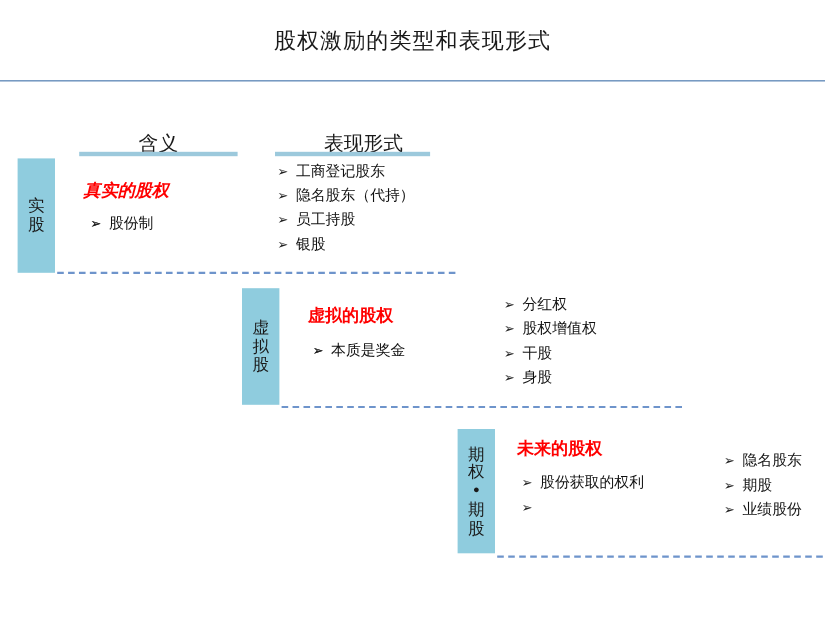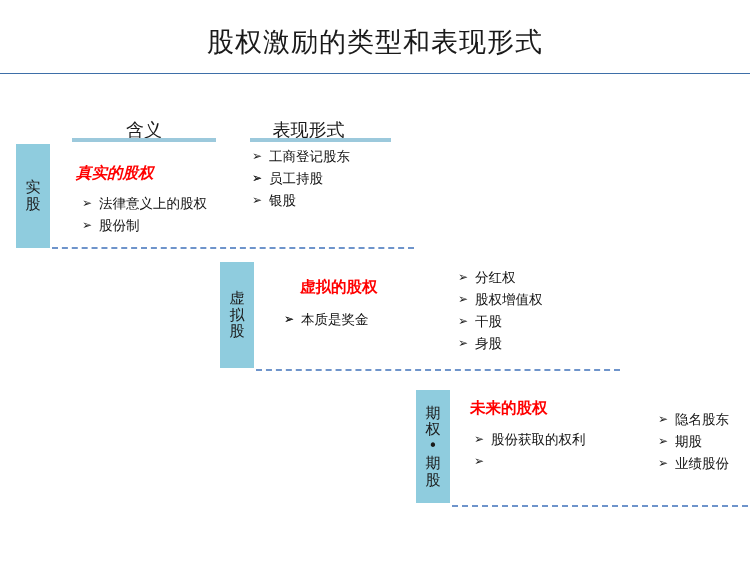--- a/index.html
+++ b/index.html
@@ -16,21 +16,21 @@
     color: #000000;
   }
 
   
   #slide-title {
     position: absolute;
     left: 0;
     top: 24px;
     width: 750px;
     text-align: center;
-    font-size: 27px;
+    font-size: 20px;
     font-weight: normal;
     letter-spacing: 1px;
     color: #1a1a1a;
     font-family: "DejaVu Serif", "Liberation Serif", serif;
   }
   #title-rule {
     position: absolute;
     left: 0;
     top: 73px;
     width: 750px;
@@ -108,68 +108,68 @@
 </style>
 </head>
 <body>
 
 <div id="slide-title">股权激励的类型和表现形式</div>
 <div id="title-rule"></div>
 
 <div class="col-header" style="left:72px; top:118px; width:144px;">含义</div>
 <div class="col-header-rule" style="left:72px; top:138px; width:144px;"></div>
 
-<div class="col-header" style="left:238px; top:118px; width:141px;">表现形式</div>
+<div class="col-header" style="left:260px; top:118px; width:141px;">表现形式</div>
 <div class="col-header-rule" style="left:250px; top:138px; width:141px;"></div>
 
 <div class="tag-block" style="left:16px; top:144px; width:34px; height:104px;">
   <span>实</span>
   <span>股</span>
 </div>
 
 <div class="red-heading" style="left:76px; top:163px;font-style:italic;">真实的股权</div>
 
 <ul class="bullet-list" style="left:82px; top:192px;">
   <li>
     <span class="arrow">➢</span>
-    <span>法律意义上的股权</span>
   </li>
   <li>
     <span class="arrow">➢</span>
     <span>股份制</span>
   </li>
 </ul>
 
 <ul class="bullet-list" style="left:252px; top:145px;">
   <li>
     <span class="arrow">➢</span>
     <span>工商登记股东</span>
   </li>
   <li>
     <span class="arrow">➢</span>
+    <span>隐名股东（代持）</span>
   </li>
   <li>
     <span class="arrow">➢</span>
     <span>员工持股</span>
   </li>
   <li>
     <span class="arrow">➢</span>
     <span>银股</span>
   </li>
 </ul>
 
 <div class="dash-rule" style="left:52px; top:247px; width:362px;"></div>
 
 <div class="tag-block" style="left:220px; top:262px; width:34px; height:106px;">
   <span>虚</span>
   <span>拟</span>
   <span>股</span>
 </div>
 
-<div class="red-heading" style="left:280px; top:277px;margin-left:20px;">虚拟的股权</div>
+<div class="red-heading" style="left:280px; top:277px;">虚拟的股权</div>
 
 <ul class="bullet-list" style="left:284px; top:308px;">
   <li>
     <span class="arrow">➢</span>
   </li>
   <li>
     <span class="arrow">➢</span>
     <span>本质是奖金</span>
   </li>
 </ul>

